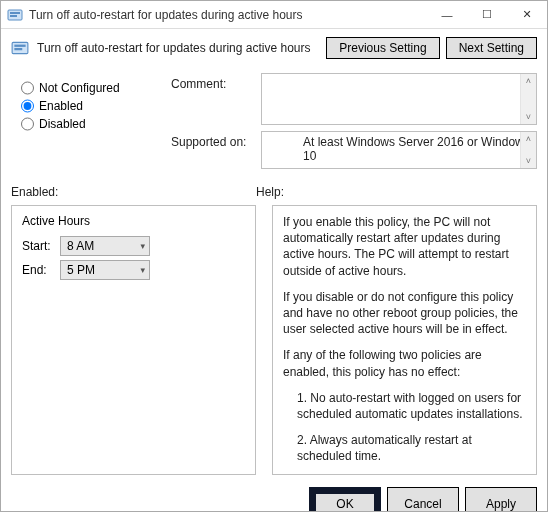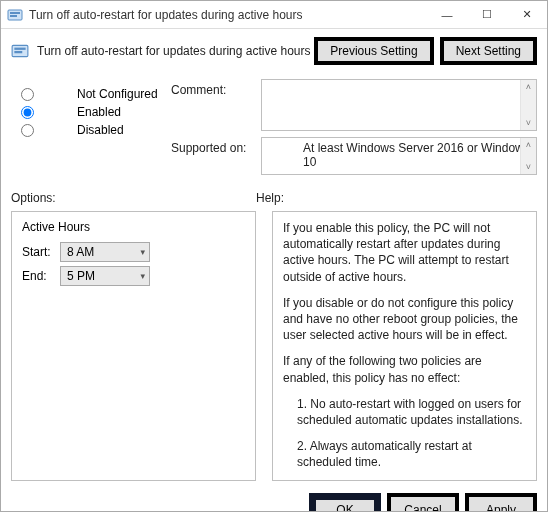--- a/index.html
+++ b/index.html
@@ -35,36 +35,36 @@
   .header {
     display: flex;
     align-items: center;
     padding: 8px 10px 10px 10px;
   }
   .header .h-icon { width: 18px; height: 18px; margin-right: 8px; }
   .header .h-title { flex: 1; font-size: 12px; color: #222; }
   .nav-btns { display: flex; gap: 6px; }
   .btn {
     background: #e1e1e1;
-    border: 4px solid #000000;
+    border: 1px solid #000000;
     font-size: 12px;
     padding: 3px 12px;
     min-width: 80px;
     text-align: center;
     cursor: default;
     font-family: inherit;
   }
 
   
   .config-row {
     display: flex;
     padding: 4px 10px 6px 20px;
   }
   .state-col { width: 150px; padding-top: 4px; }
-  .radio-row { display: flex; align-items: center; margin: 4px 0; gap: 38px; }
+  .radio-row { display: flex; margin: 4px 0; }
   .radio-row input { margin: 0 5px 0 0; }
   .comment-col { flex: 1; display: flex; flex-direction: column; justify-content: space-between; }
   .field-label { width: 90px; font-size: 12px; color: #222; text-align: left; padding-top:4px;}
   .row-inline { display:flex; align-items:flex-start; }
   .scrollbox {
     flex: 1;
     border: 1px solid #bfbfbf;
     background: #fff;
     position: relative;
     overflow: hidden;
@@ -196,21 +196,21 @@
         <div class="sb-bar">
             <span>˄</span>
             <span>˅</span>
           </div>
       </div>
     </div>
   </div>
 </div>
 
 <div class="section-labels">
-  <div class="lbl-options">Options:</div>
+  <div class="lbl-options">Enabled:</div>
   <div class="lbl-help">Help:</div>
 </div>
 
 <div class="panels">
   <div class="panel options-panel">
     <div class="group-title">Active Hours</div>
     <div class="opt-row">
       <label>Start:</label>
       <div class="combo">
         <span>8 AM</span>

